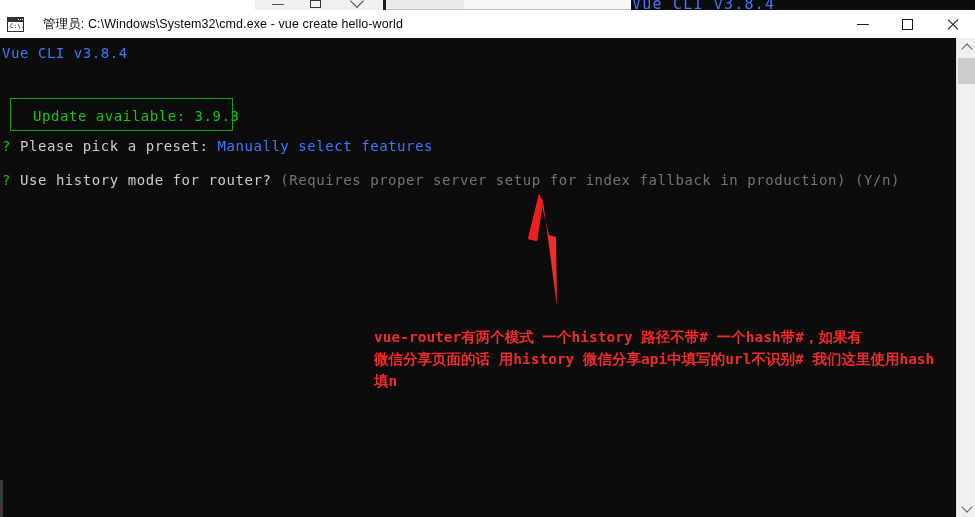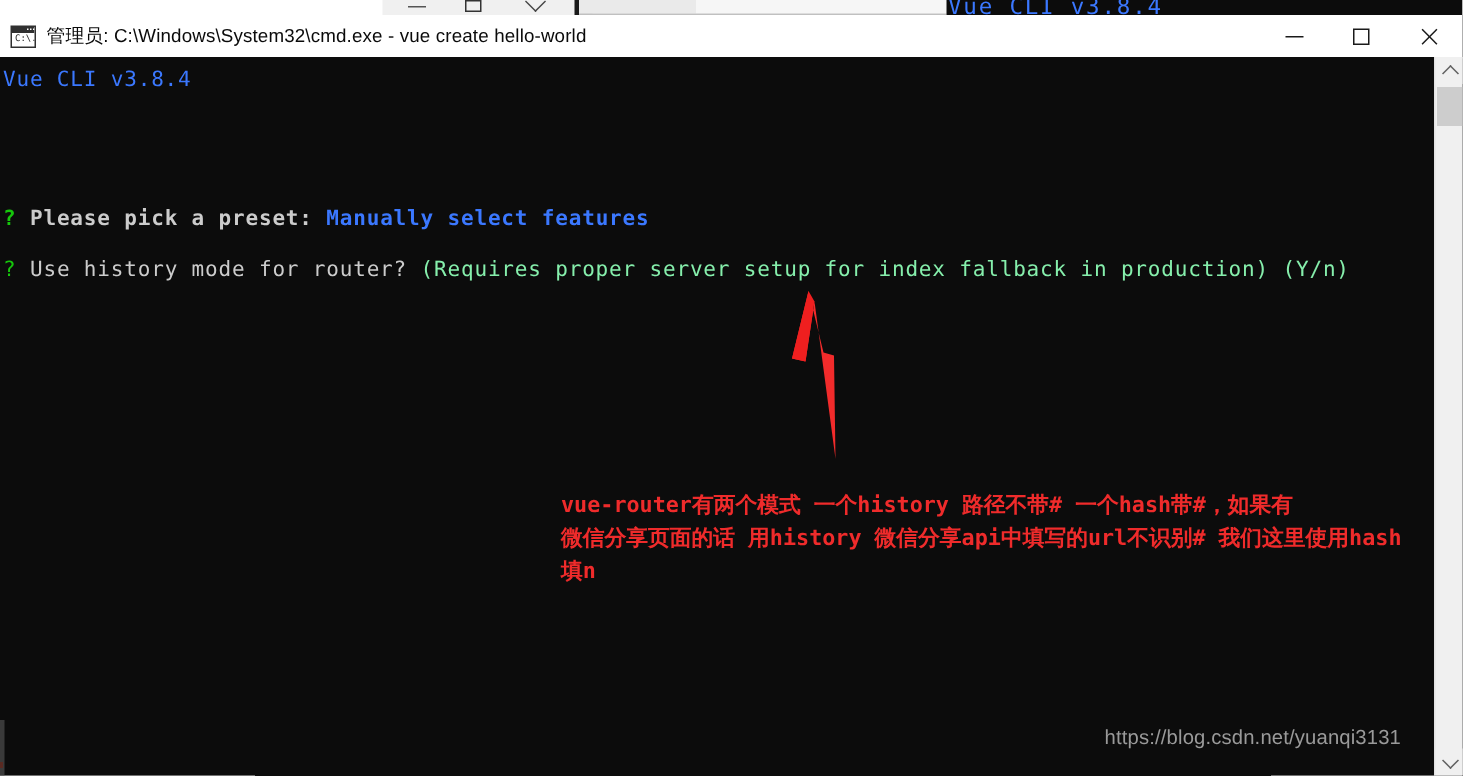--- a/index.html
+++ b/index.html
@@ -90,20 +90,21 @@
 
   
   #titlebar {
     position: absolute;
     left: 0; top: 0;
     width: 975px; height: 28px;
     background: #ffffff;
     border-bottom: 1px solid #d8d8d8;
     display: flex;
     align-items: center;
+    gap: 12px;
   }
   #titlebar .tb-icon {
     width: 17px; height: 15px;
     margin-left: 7px;
     margin-right: 7px;
     flex: 0 0 auto;
     position: relative;
     background: #ffffff;
     border: 1px solid #303030;
     box-sizing: border-box;
@@ -177,42 +178,42 @@
     font-family: "DejaVu Sans Mono", monospace;
     font-size: 14px;
     line-height: 14px;
     white-space: pre;
     position: absolute;
     letter-spacing: 0.55px;
   }
   .c-blue   { color: #3b78ff; }
   .c-green  { color: #16c60c; }
   .c-white  { color: #cccccc; }
-  .c-yellow { color: #86efac; text-align: right; }
+  .c-yellow { color: #737373; text-align: right; }
 
   #line-version { left: 2px; top: 8px; }
   #update-box {
     position: absolute;
     left: 10px; top: 60px;
     width: 223px; height: 33px;
     border: 1px solid #13a10e;
     box-sizing: border-box;
   }
   #update-box .txt {
     position: absolute;
     left: 22px; top: 10px;
     font-family: "DejaVu Sans Mono", monospace;
     font-size: 14px;
     line-height: 14px;
     letter-spacing: 0.55px;
     color: #16c60c;
     white-space: pre;
   }
 
-  #line-preset   { left: 2px; top: 101px; font-weight: bold; }
+  #line-preset   { left: 2px; top: 101px; }
   #line-features { left: 2px; top: 118px; }
   #line-history  { left: 2px; top: 135px; }
 
   
   #arrow-annotation {
     position: absolute;
     left: 515px; top: 155px;
     width: 60px; height: 130px;
     pointer-events: none;
   }
@@ -327,39 +328,41 @@
           <span class="cls-a"></span>
           <span class="cls-b"></span>
         </div>
     </div>
   </div>
 
   <div id="console">
 
     <div class="term-line c-blue" id="line-version">Vue CLI v3.8.4</div>
 
+    <div id="update-box">
+      <div class="txt">Update available: 3.9.3</div>
+    </div>
 
     <div class="term-line" id="line-preset"><span class="c-green">?</span><span class="c-white"> </span><span class="c-white">Please pick a preset:</span><span class="c-white"> </span><span class="c-blue">Manually select features</span></div>
 
 
     <div class="term-line" id="line-history"><span class="c-green">?</span><span class="c-white"> </span><span class="c-white">Use history mode for router?</span><span class="c-white"> </span><span class="c-yellow">(Requires proper server setup for index fallback in production) (Y/n)</span></div>
 
     <svg id="arrow-annotation" viewBox="0 0 60 130">
       <polygon points="42,113 28,8 22,48 13,46 24,1 34,42 41,44" fill="#f22b2b"></polygon>
       <polygon points="24,1 13,46 22,48 28,8" fill="#ef1f1f"></polygon>
     </svg>
 
     <div id="red-note">vue-router有两个模式 一个history 路径不带# 一个hash带#，如果有
 微信分享页面的话 用history 微信分享api中填写的url不识别# 我们这里使用hash
 填n</div>
 
     <div id="bg-edge-left"></div>
     <div id="bg-edge-left-2"></div>
 
-    <div id="watermark">https://blog.csdn.net/yuanqi3131</div>
   </div>
 
   <div id="scrollbar">
     <div class="sb-arrow sb-up"></div>
     <div class="sb-thumb"></div>
     <div class="sb-arrow sb-down"></div>
   </div>
 
 </div>
 

